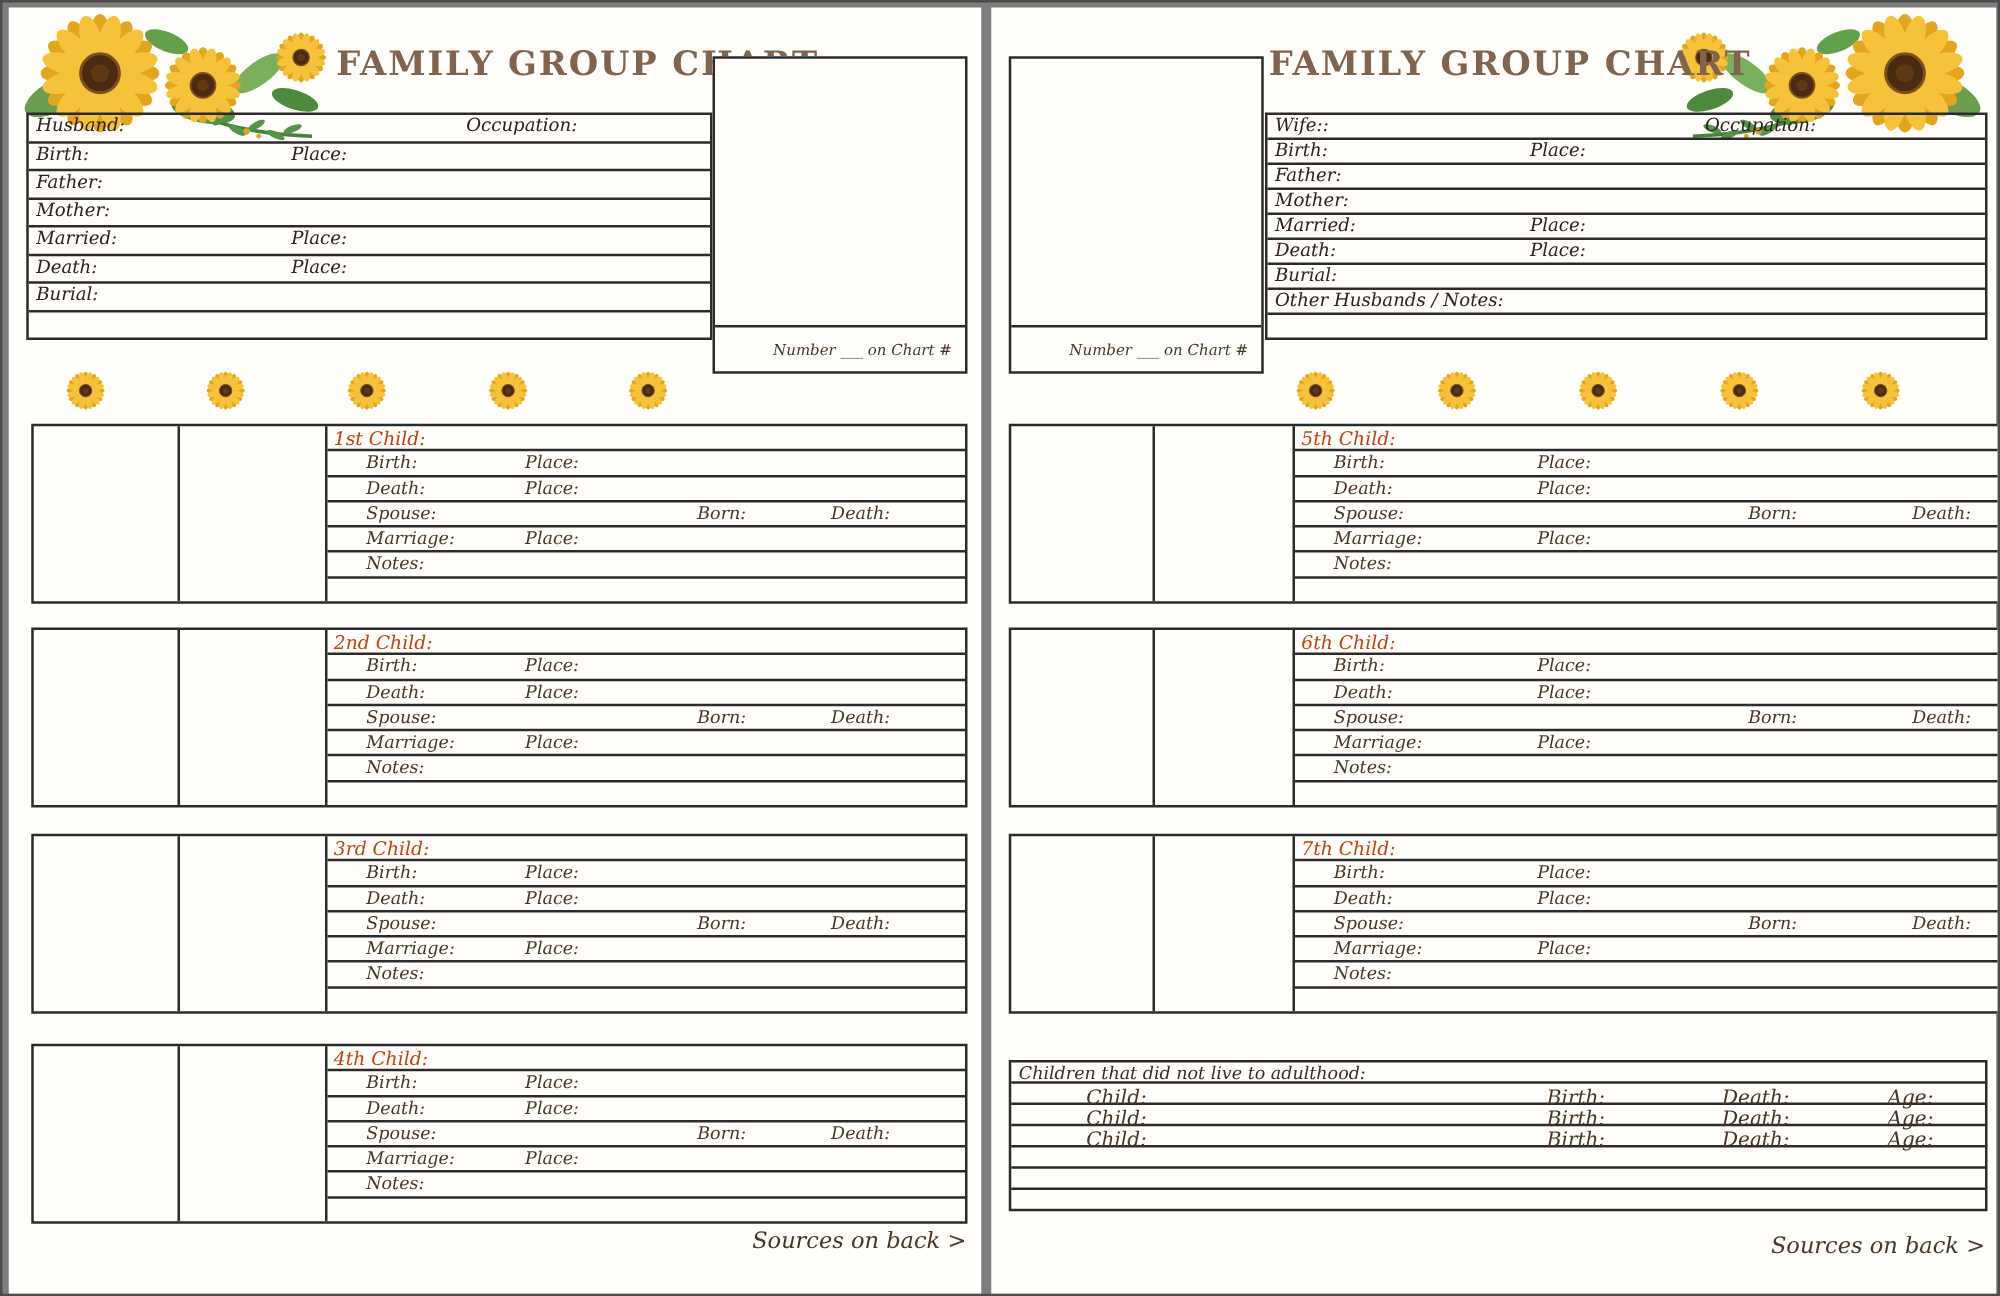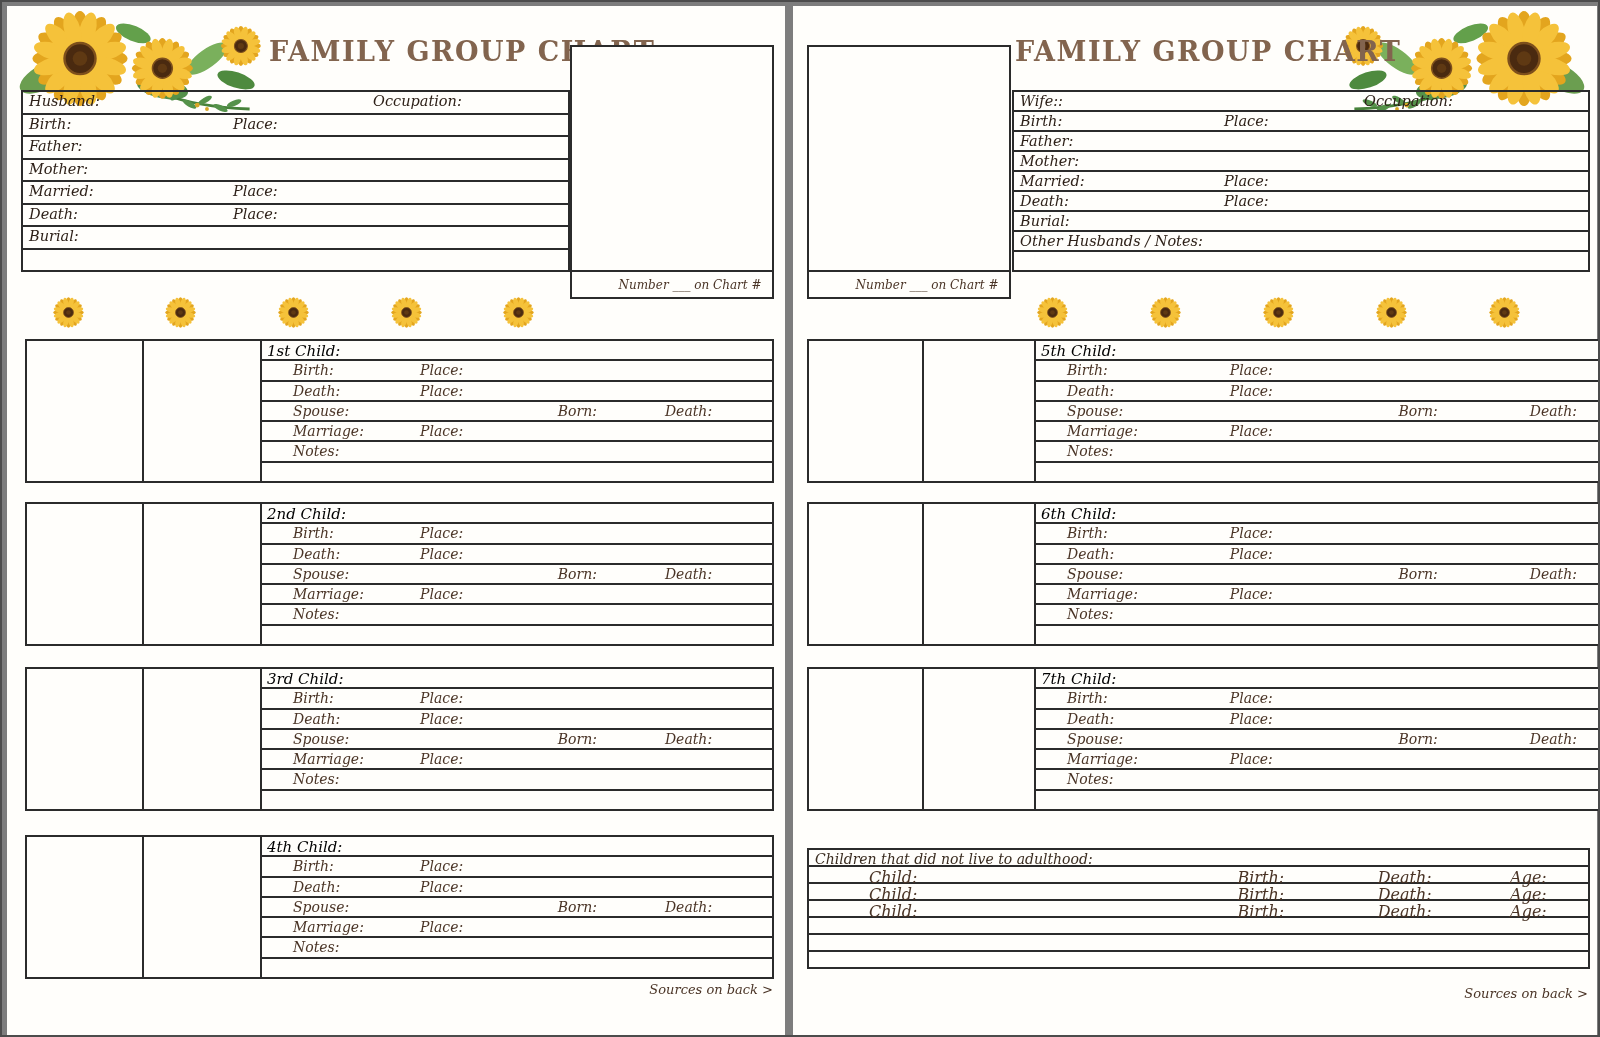--- a/index.html
+++ b/index.html
@@ -29,54 +29,54 @@
   .p-row:last-child{border-bottom:none;}
   .lbl{position:absolute;top:1px;font-style:italic;font-size:14.5px;color:var(--ink);white-space:nowrap;}
   .lbl.l0{left:6px;}
   .lbl.place{left:210px;}
   .lbl.occ{left:350px;}
 
   
   .photo-box{position:absolute;top:39px;width:204px;height:254px;border:2px solid var(--line);background:var(--page);}
   .page-left .photo-box{left:563px;}
   .page-right .photo-box{left:14px;}
-  .photo-caption{position:absolute;left:0;right:0;bottom:0;height:27px;border-top:2px solid var(--line);display:flex;align-items:center;justify-content:center;font-style:italic;font-size:12px;color:var(--ink2);padding-left:36px;}
+  .photo-caption{position:absolute;left:0;right:0;bottom:0;height:37px;border-top:2px solid var(--line);display:flex;align-items:center;justify-content:center;font-style:italic;font-size:12px;color:var(--ink2);padding-left:36px;}
 
   
   .sf-small{position:absolute;width:31px;height:31px;top:291px;}
 
   
   .child-block{position:absolute;height:144px;border:2px solid var(--line);display:flex;background:var(--page);}
   .page-left .child-block{left:18px;width:749px;}
   .page-right .child-block{left:14px;width:856px;}
   .cb-box{border-right:2px solid var(--line);}
   .page-left .cb-box1{width:117px;} .page-left .cb-box2{width:118px;}
   .page-right .cb-box1{width:115px;} .page-right .cb-box2{width:112px;}
   .cb-fields{flex:1;display:flex;flex-direction:column;}
   .cb-row{position:relative;flex:1;border-bottom:2px solid var(--line);}
   .cb-row:last-child{border-bottom:none;}
   .cb-row .lbl{font-size:14px;color:var(--ink2);}
-  .cb-row .title-lbl{left:5px;color:#000000;font-size:15px;}
+  .cb-row .title-lbl{left:5px;color:#c2410c;font-size:15px;}
   .cb-row .ind{left:31px;}
   .cb-row .pl{left:31%;}
   .cb-row .born{left:58%;}
   .cb-row .sdeath{left:79%;}
 
   
   .infant-section{position:absolute;left:14px;width:783px;top:842px;height:121px;border:2px solid var(--line);display:flex;flex-direction:column;background:var(--page);}
   .if-row{position:relative;flex:1;border-bottom:2px solid var(--line);}
   .if-row:last-child{border-bottom:none;}
   .if-row .lbl{font-size:16px;color:var(--ink2);}
   .if-row .hdr{left:6px;font-size:14px;color:#3a2c20;}
   .if-row .child{left:60px;}
   .if-row .b{left:55%;}
   .if-row .d{left:73%;}
   .if-row .a{left:90%;}
 
-  .sources-note{position:absolute;font-style:italic;font-size:13px;color:var(--ink2);white-space:nowrap;}
+  .sources-note{position:absolute;font-style:italic;font-size:18px;color:var(--ink2);white-space:nowrap;}
   .page-left .sources-note{top:976px;right:12px;}
   .page-right .sources-note{top:980px;right:9px;}
 
   .cluster{position:absolute;top:2px;width:252px;height:107px;}
   .cluster-left{left:10px;}
   .cluster-right{right:10px;}
 </style>
 </head>
 <body>
 

